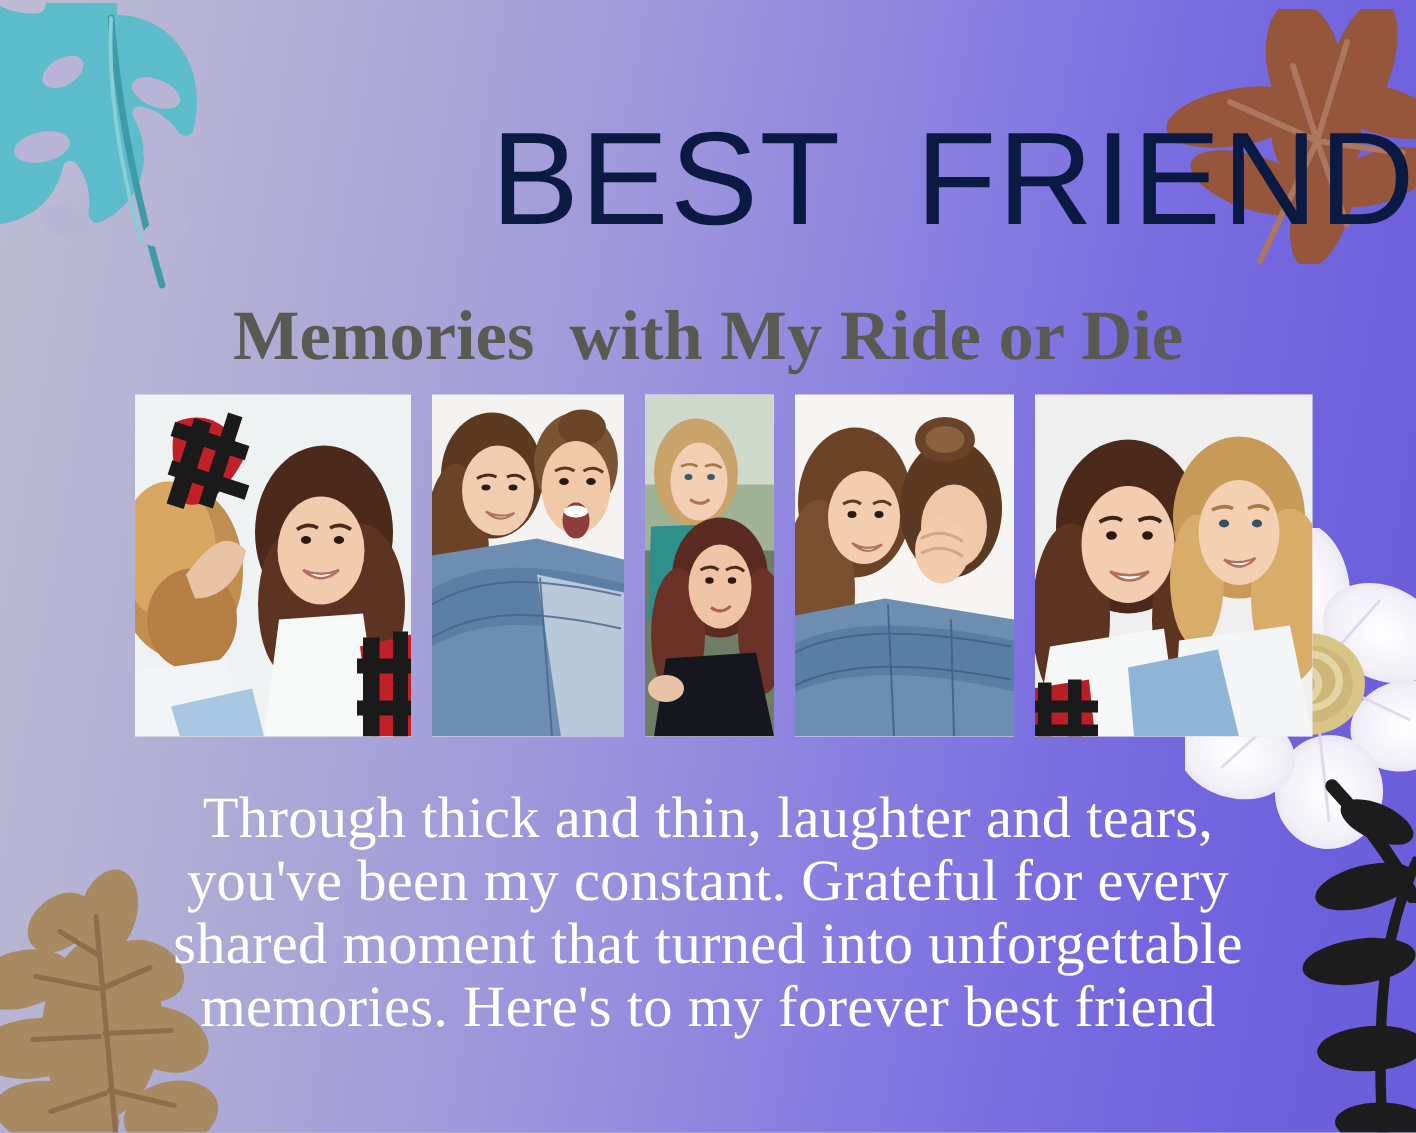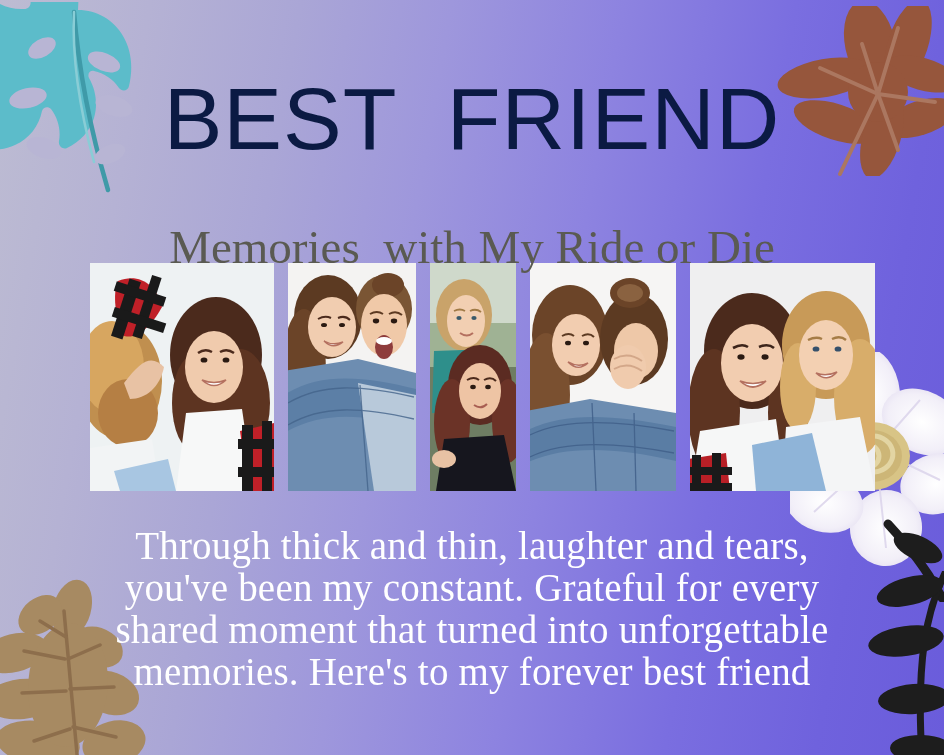--- a/index.html
+++ b/index.html
@@ -30,43 +30,42 @@
   
   #leaf-tan{left:-22px;bottom:-10px;width:190px;height:190px;}
   
   #flower-daisy{right:-16px;top:352px;width:170px;height:250px;}
   
   #sprig-black{right:-4px;bottom:-6px;width:110px;height:190px;}
 
   
   #headline{
     position:absolute;left:0;right:0;top:75px;
-    text-align:center;
+    text-align:right;
     font-family:"Liberation Sans", sans-serif;
     font-size:88px;
     line-height:1;
     letter-spacing:1px;
     font-weight:400;
     color:#0b1a43;
     white-space:pre;
     z-index:5;
   }
 
   
   #subtitle{
     position:absolute;left:0;right:0;top:199px;
     text-align:center;
     font-family:"Liberation Serif", serif;
-    font-weight:400;
+    font-weight:700;
     font-size:47px;
     line-height:1.1;
     color:#5a5a52;
     white-space:pre;
     z-index:5;
-    margin-top:23px;
   }
 
   
   #photo-strip{
     position:absolute;left:90px;top:263px;
     width:765px;height:228px;
     display:flex;gap:14px;
     z-index:4;
   }
   .photo{

